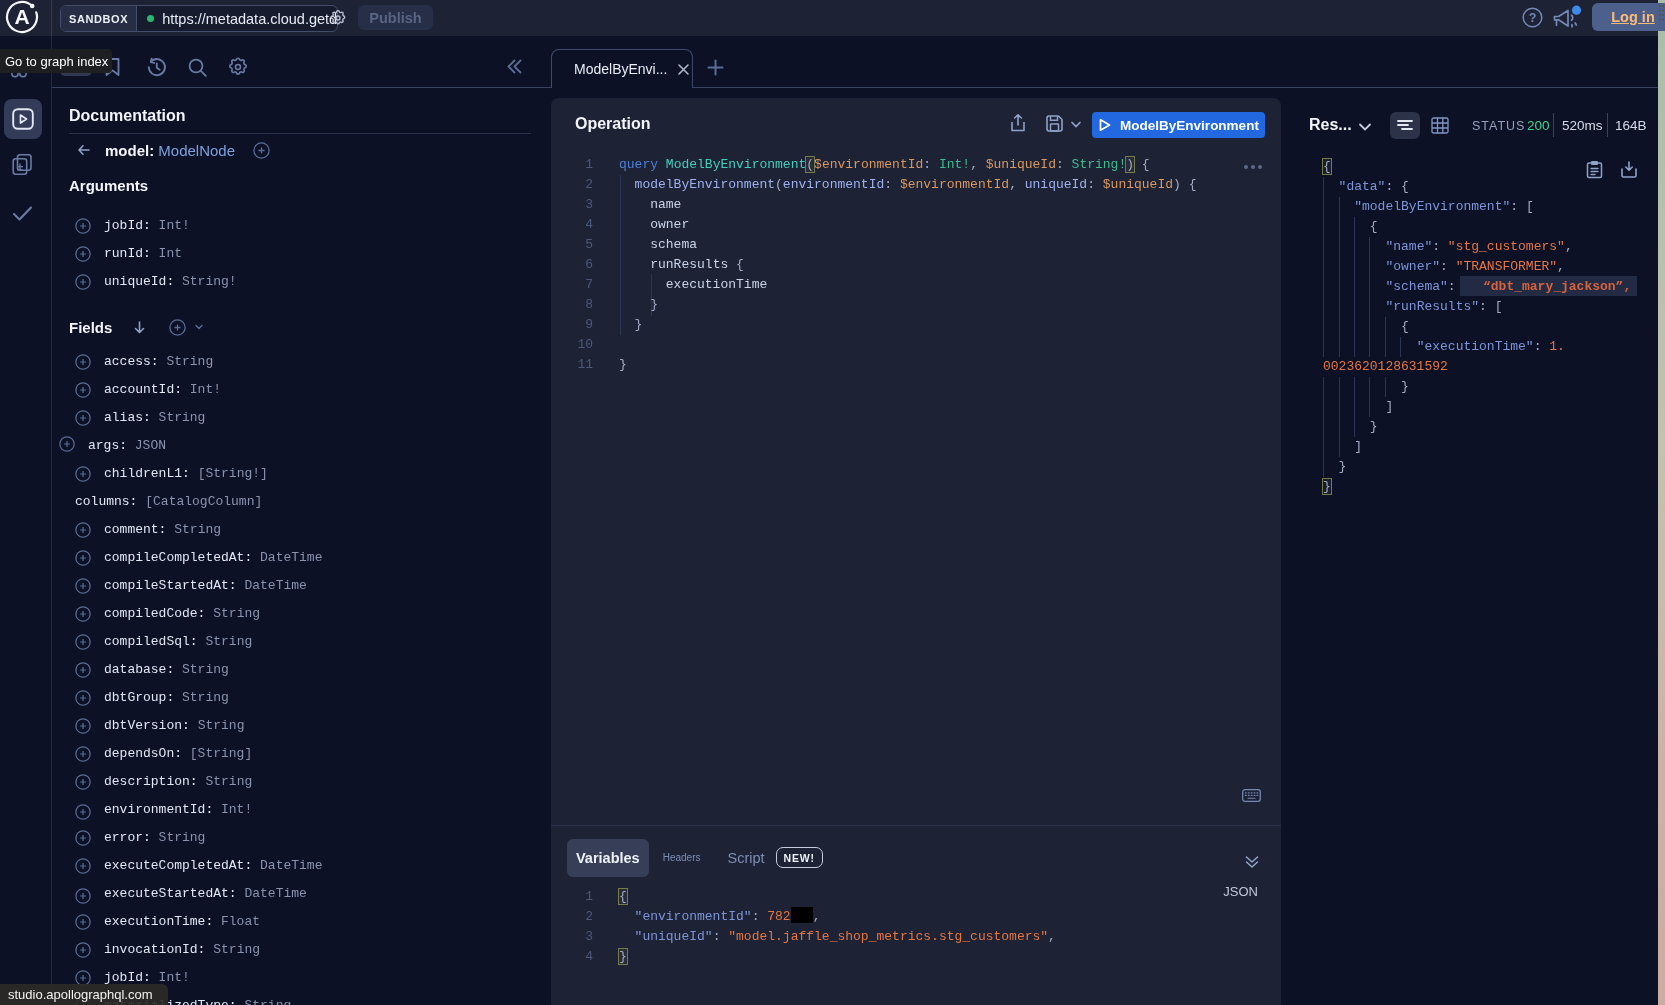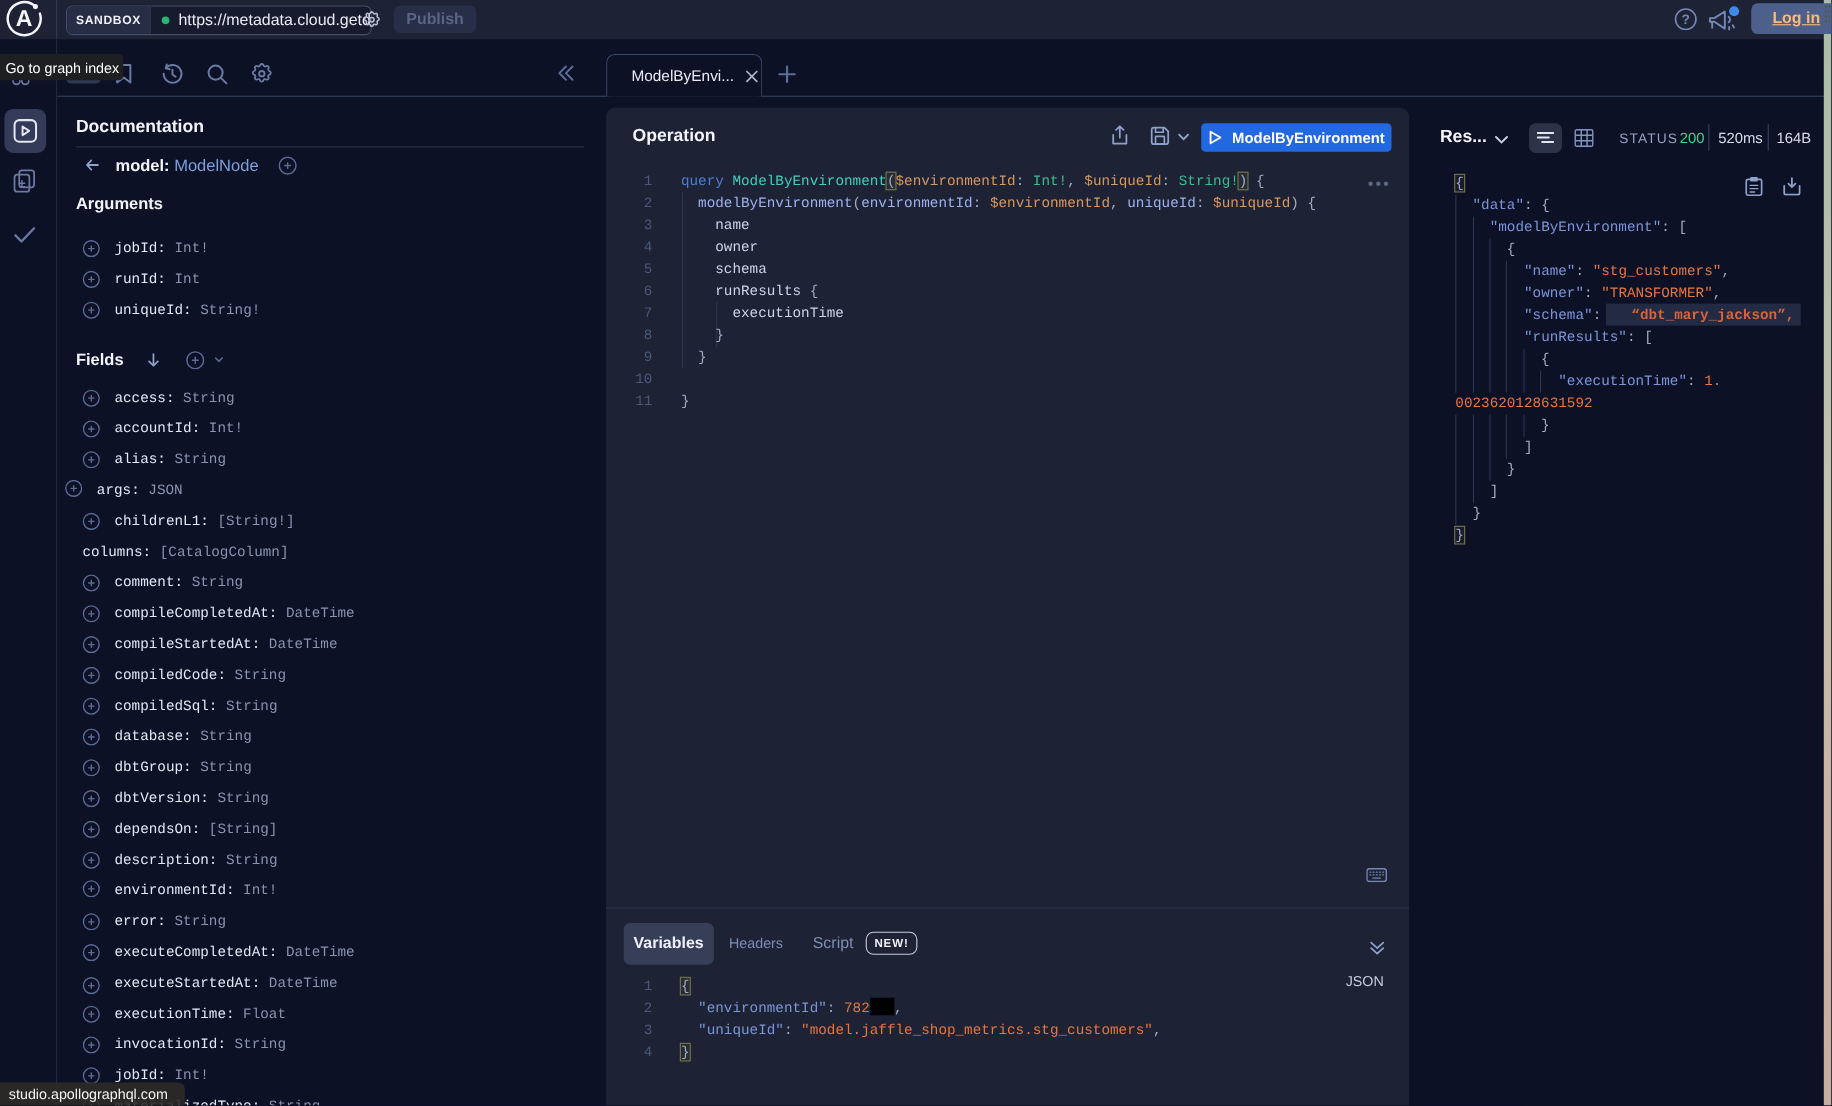--- a/index.html
+++ b/index.html
@@ -356,21 +356,21 @@
         </svg>
         <span class="mono"><span class="fieldname">dependsOn:</span><span class="fieldtype"> [String]</span></span>
       </div>
       <div class="abs" style="left:24px;top:685px;height:20px;display:flex;align-items:center;">
         <svg width="16" height="16" viewBox="0 0 17 17" style="margin-right:13px;">
           <circle cx="8.5" cy="8.5" r="7.6" stroke="#5b6c96" fill="none" stroke-width="1.3"></circle>
           <path d="M8.5 5.4v6.2M5.4 8.5h6.2" stroke="#5b6c96" stroke-width="1.3"></path>
         </svg>
         <span class="mono"><span class="fieldname">description:</span><span class="fieldtype"> String</span></span>
       </div>
-      <div class="abs" style="left:24px;top:713px;height:20px;display:flex;align-items:flex-start;">
+      <div class="abs" style="left:24px;top:713px;height:20px;display:flex;align-items:flex-end;">
         <svg width="16" height="16" viewBox="0 0 17 17" style="margin-right:13px;">
           <circle cx="8.5" cy="8.5" r="7.6" stroke="#5b6c96" fill="none" stroke-width="1.3"></circle>
           <path d="M8.5 5.4v6.2M5.4 8.5h6.2" stroke="#5b6c96" stroke-width="1.3"></path>
         </svg>
         <span class="mono"><span class="fieldname">environmentId:</span><span class="fieldtype"> Int!</span></span>
       </div>
       <div class="abs" style="left:24px;top:741px;height:20px;display:flex;align-items:center;">
         <svg width="16" height="16" viewBox="0 0 17 17" style="margin-right:13px;">
           <circle cx="8.5" cy="8.5" r="7.6" stroke="#5b6c96" fill="none" stroke-width="1.3"></circle>
           <path d="M8.5 5.4v6.2M5.4 8.5h6.2" stroke="#5b6c96" stroke-width="1.3"></path>
@@ -479,21 +479,21 @@
   <div class="abs" style="left:691px;top:691px;">
       <svg width="19" height="13" viewBox="0 0 19 13">
         <rect x="0.7" y="0.7" width="17.6" height="11.6" rx="2.2" stroke="#7687b1" stroke-width="1.3" fill="none"></rect>
         <path d="M3.4 3.9h.8M6.3 3.9h.8M9.2 3.9h.8M12.1 3.9h.8M15 3.9h.8M3.4 6.4h.8M6.3 6.4h.8M9.2 6.4h.8M12.1 6.4h.8M15 6.4h.8M6 9.2h7" stroke="#7687b1" stroke-width="1.1" stroke-linecap="round"></path>
       </svg>
     </div>
   <div class="abs" id="vsep"></div>
 
   <div class="abs" id="vartabs" style="left:16px;top:746px;height:27px;display:flex;align-items:center;">
     <div class="pill" style="height:38px;display:flex;align-items:center;padding:0 9px;font-size:14.5px;">Variables</div>
-    <div style="color:#7e8db5;font-size:13px;margin-left:14px;">Headers</div>
+    <div style="color:#7e8db5;font-size:10px;margin-left:14px;">Headers</div>
     <div style="color:#7e8db5;font-size:14.5px;margin-left:27px;">Script</div>
     <div style="margin-left:11px;border:1.5px solid #c6cddd;border-radius:7px;height:19px;display:flex;align-items:center;padding:0 7px;color:#eef1f8;font-size:10.5px;font-weight:bold;letter-spacing:.8px;">NEW!</div>
   </div>
   <div class="abs" style="left:693px;top:756px;">
       <svg width="16" height="16" viewBox="0 0 16 16">
         <path d="M2.5 3l5.5 5 5.5-5M2.5 8l5.5 5 5.5-5" stroke="#8fa2c9" stroke-width="1.6" fill="none" stroke-linecap="round" stroke-linejoin="round"></path>
       </svg>
     </div>
   <div class="abs" style="left:650px;top:786px;width:57px;text-align:right;color:#c3cad9;font-size:13px;">JSON</div>
   <div class="mono lnum" style="left:12px;top:789px;">1</div>

